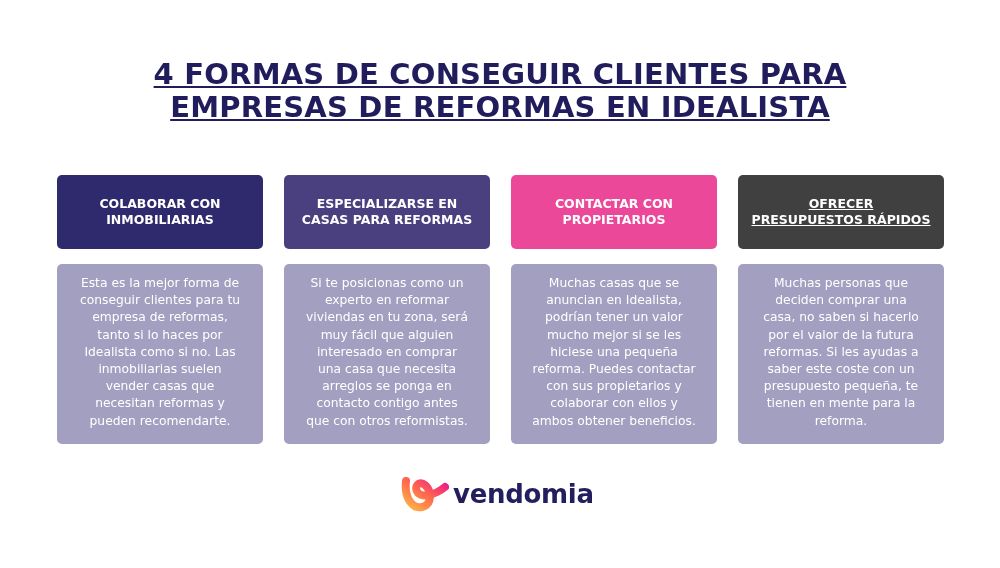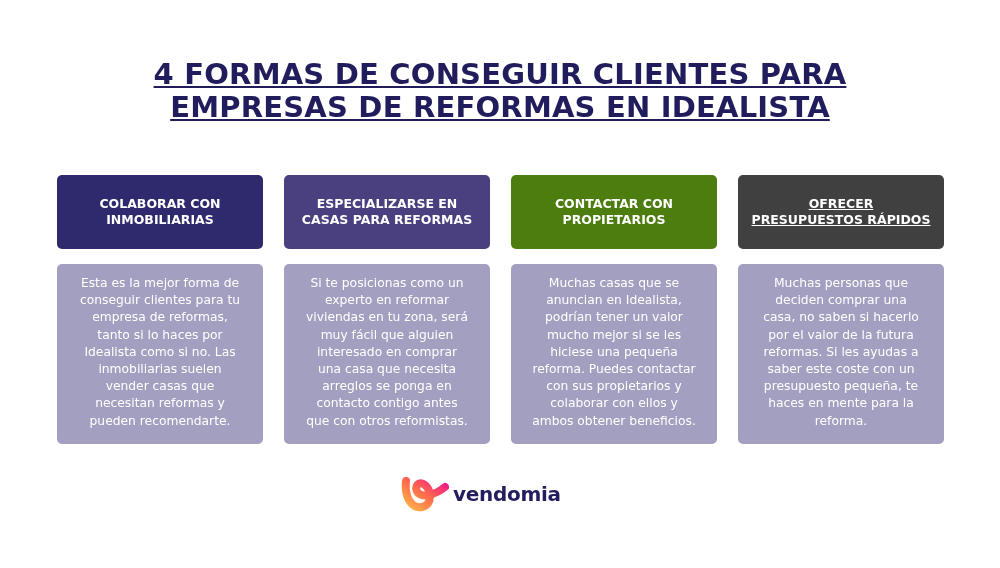--- a/index.html
+++ b/index.html
@@ -32,21 +32,21 @@
     }
     .body span { display: block; white-space: nowrap; }
 
     .logo {
       position: absolute; left: 399px; top: 466px; height: 50px;
       display: flex; align-items: center;
     }
     .logo svg { display: block; }
     .logo .word {
       font-family: "DejaVu Sans", sans-serif; font-weight: bold;
-      font-size: 20px; color: #241d5e; margin-left: 4px; letter-spacing: -0.3px;
+      font-size: 26px; color: #241d5e; margin-left: 4px; letter-spacing: -0.3px;
       margin-top: 6px;
     }
   </style>
 </head>
 <body>
 
 <div class="title">
   <span>4 FORMAS DE CONSEGUIR CLIENTES PARA</span>
   <span>EMPRESAS DE REFORMAS EN IDEALISTA</span>
 </div>
@@ -81,21 +81,21 @@
     <span>muy fácil que alguien</span>
     <span>interesado en comprar</span>
     <span>una casa que necesita</span>
     <span>arreglos se ponga en</span>
     <span>contacto contigo antes</span>
     <span>que con otros reformistas.</span>
   </div>
 </div>
 
 <div class="col" style="left:511px;">
-  <div class="head" style="background:#4d7c0f;">
+  <div class="head" style="background:#ec4899;">
     <span>CONTACTAR CON</span>
     <span>PROPIETARIOS</span>
   </div>
   <div class="body">
     <span>Muchas casas que se</span>
     <span>anuncian en Idealista,</span>
     <span>podrían tener un valor</span>
     <span>mucho mejor si se les</span>
     <span>hiciese una pequeña</span>
     <span>reforma. Puedes contactar</span>
@@ -111,21 +111,21 @@
     <span>PRESUPUESTOS RÁPIDOS</span>
   </div>
   <div class="body">
     <span>Muchas personas que</span>
     <span>deciden comprar una</span>
     <span>casa, no saben si hacerlo</span>
     <span>por el valor de la futura</span>
     <span>reformas. Si les ayudas a</span>
     <span>saber este coste con un</span>
     <span>presupuesto pequeña, te</span>
-    <span>haces en mente para la</span>
+    <span>tienen en mente para la</span>
     <span>reforma.</span>
   </div>
 </div>
 
 <div class="logo">
   <span>
     <svg width="50" height="44" viewBox="0 0 50 44">
       <defs>
         <linearGradient id="lg1" x1="0" y1="1" x2="1" y2="0">
           <stop offset="0" stop-color="#ffb347"></stop>

